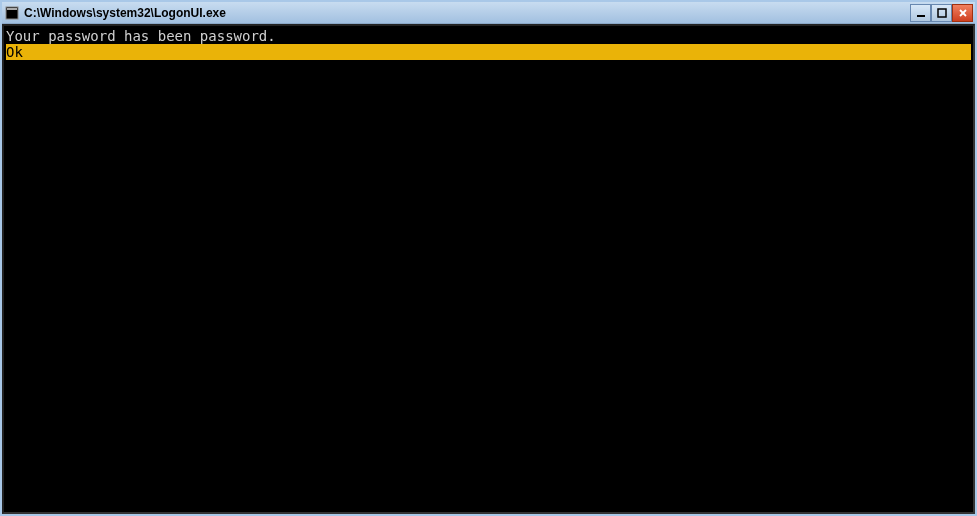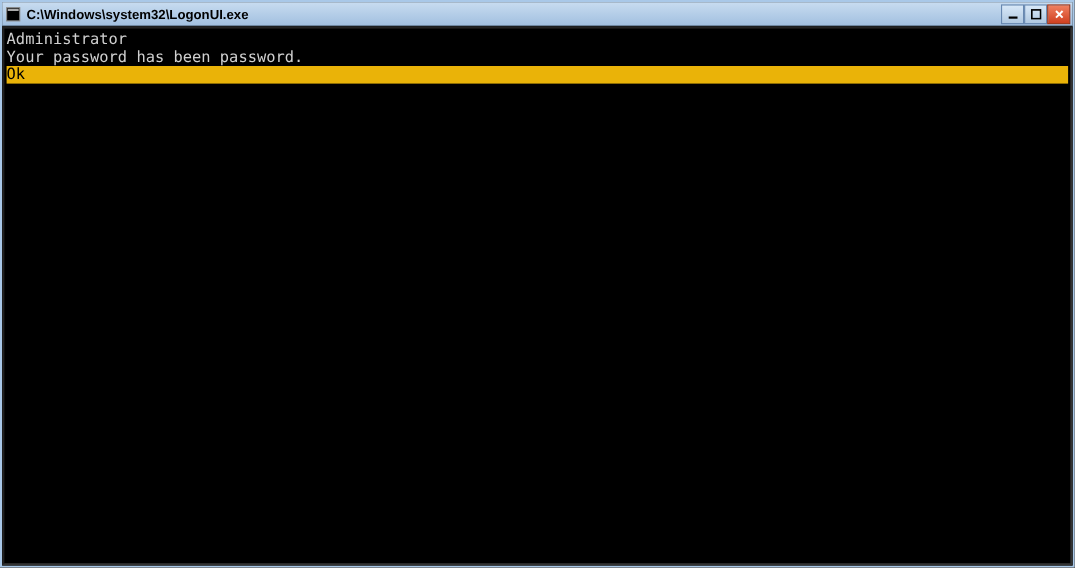--- a/index.html
+++ b/index.html
@@ -121,17 +121,16 @@
       </div>
       <div class="titlebar-btn close">
         <svg viewBox="0 0 10 10">
           <line x1="2" y1="2" x2="8" y2="8" stroke="#ffffff" stroke-width="1.8"></line>
           <line x1="8" y1="2" x2="2" y2="8" stroke="#ffffff" stroke-width="1.8"></line>
         </svg>
       </div>
     </div>
   </div>
   <div class="console">
-    <div class="console-line">Administrator</div>
     <div class="console-line">Your password has been password.</div>
     <div class="console-line selected">Ok</div>
   </div>
 </div>
 
 </body></html>

